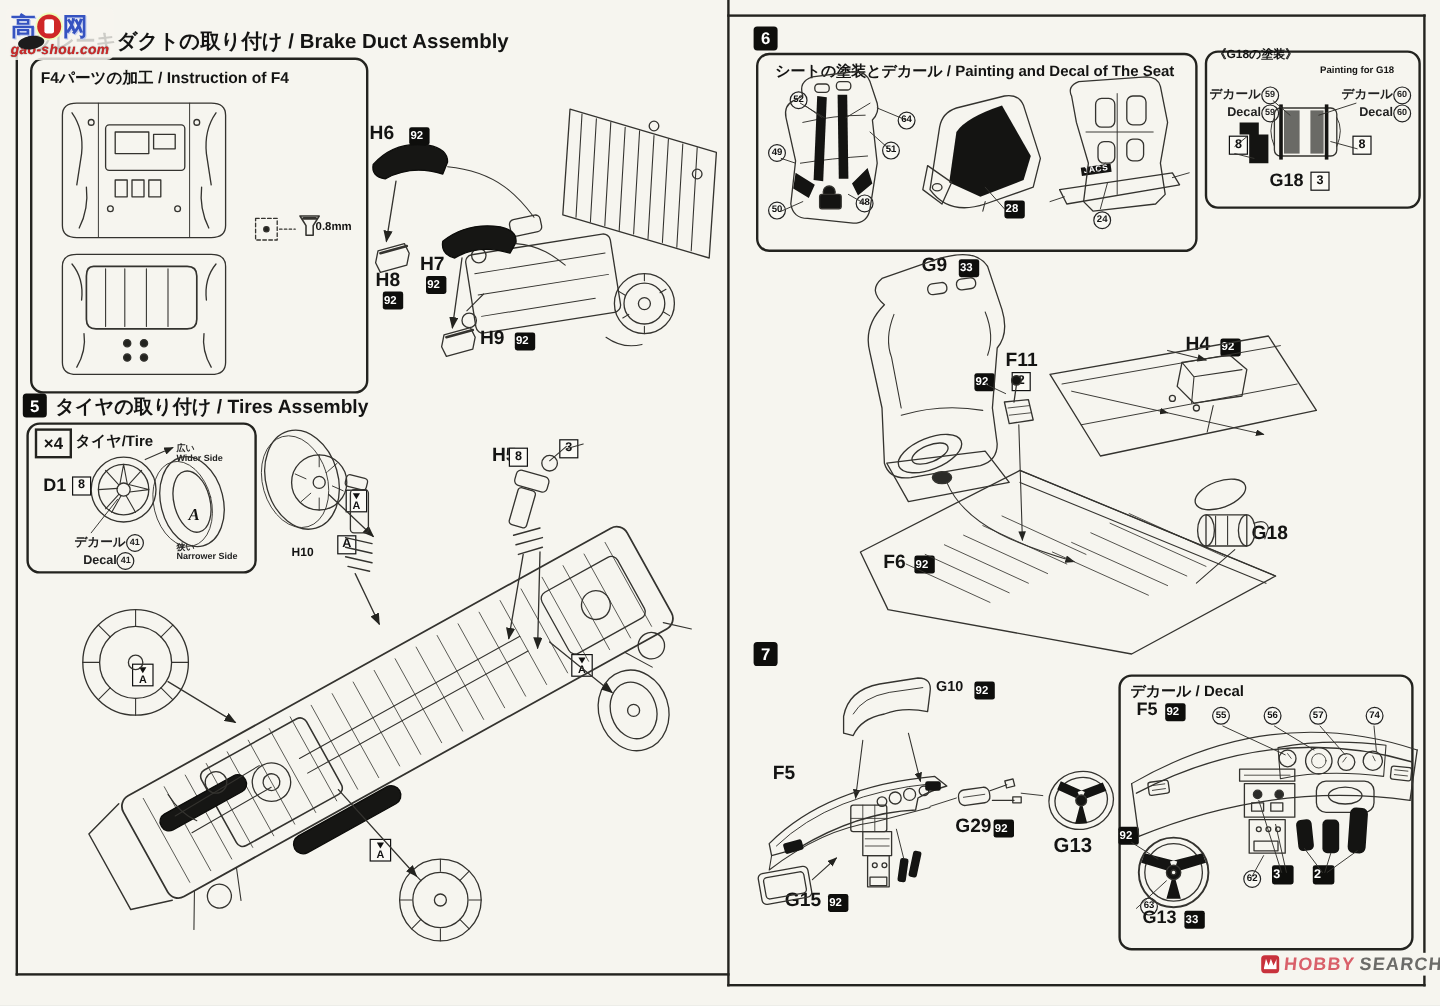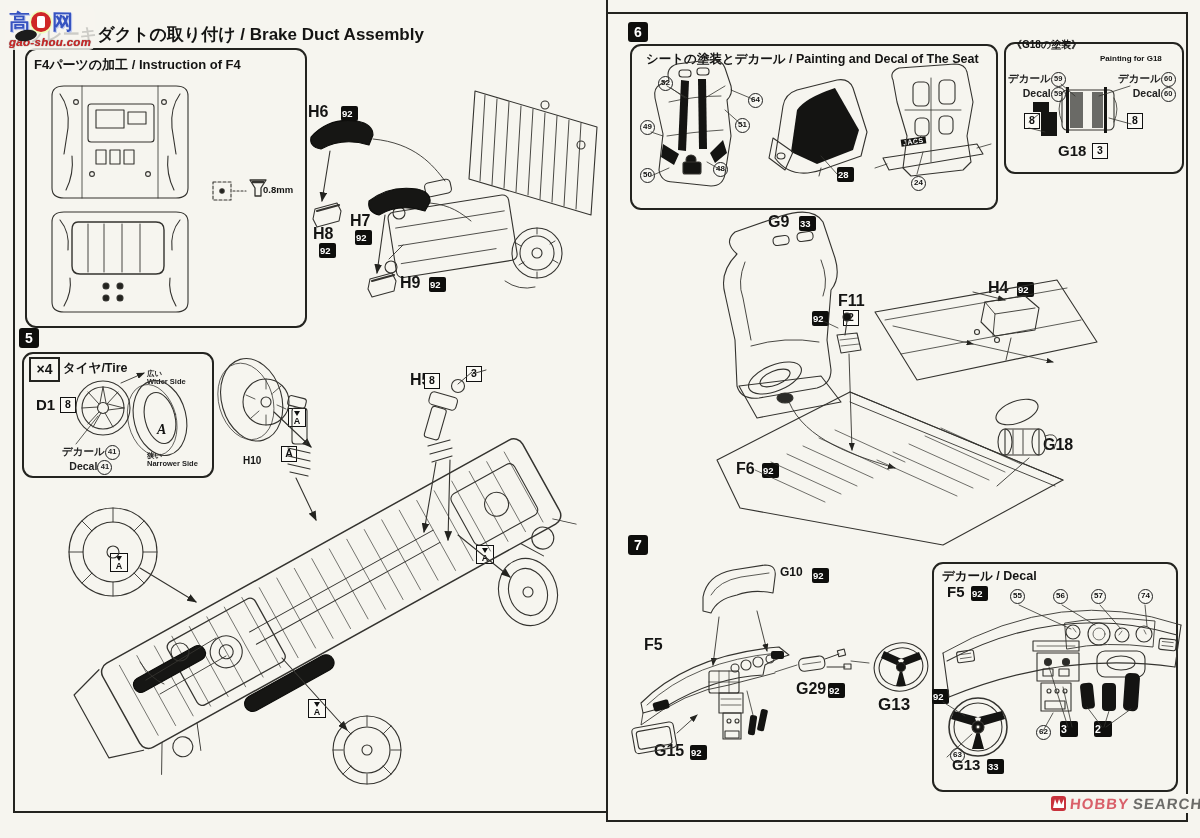--- a/index.html
+++ b/index.html
@@ -154,20 +154,21 @@
   <div class="lb" style="left:308px;top:103px;font-size:16px">H6</div>
   <div class="bk" style="left:341px;top:106px">92</div>
   <div class="lb" style="left:313px;top:225px;font-size:16px">H8</div>
   <div class="bk" style="left:319px;top:243px">92</div>
   <div class="lb" style="left:350px;top:212px;font-size:16px">H7</div>
   <div class="bk" style="left:355px;top:230px">92</div>
   <div class="lb" style="left:400px;top:274px;font-size:16px">H9</div>
   <div class="bk" style="left:429px;top:277px">92</div>
 
   <div class="secnum" style="left:19px;top:328px">5</div>
+  <div class="lb" style="left:46px;top:329px;font-size:16px">タイヤの取り付け / Tires Assembly</div>
 
   <div class="rbox" style="left:22px;top:352px;width:188px;height:122px"></div>
   <div class="lb" style="left:29px;top:357px;width:27px;height:21px;border:2px solid #23231f;text-align:center;font-size:14px;line-height:21px">×4</div>
   <div class="lb" style="left:63px;top:360px;font-size:12.5px">タイヤ/Tire</div>
   <div class="lb" style="left:36px;top:396px;font-size:15px">D1</div>
   <div class="wt" style="left:60px;top:397px">8</div>
   <div class="two" style="left:62px;top:445px;font-size:10.5px;text-align:center">
     <span>デカール</span><span class="ic">41</span><br>
     <span>Decal</span><span class="ic">41</span>
   </div>

